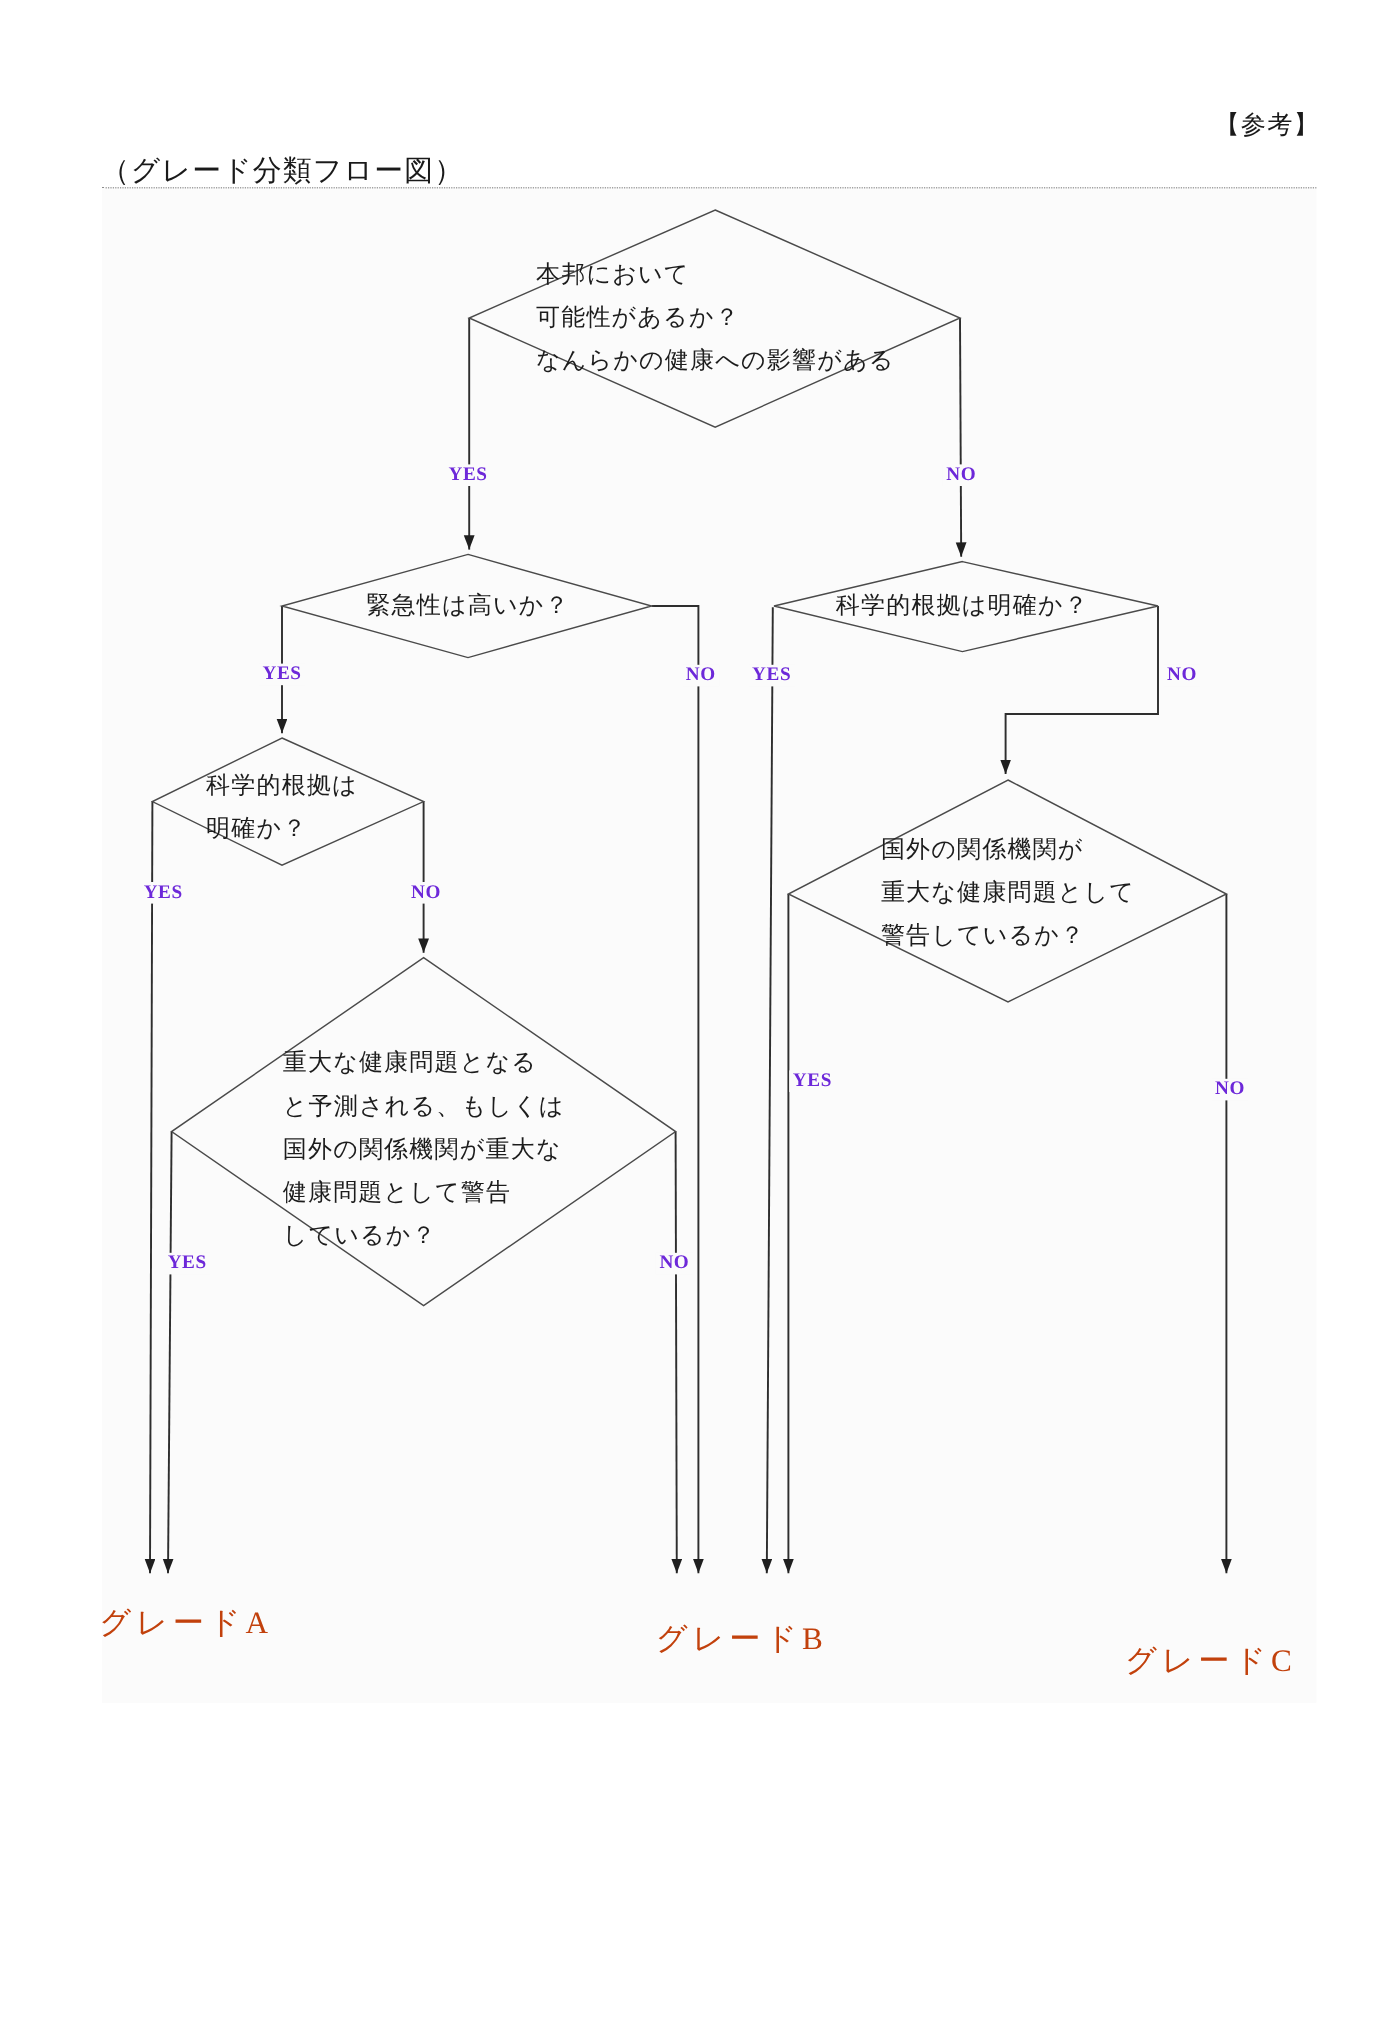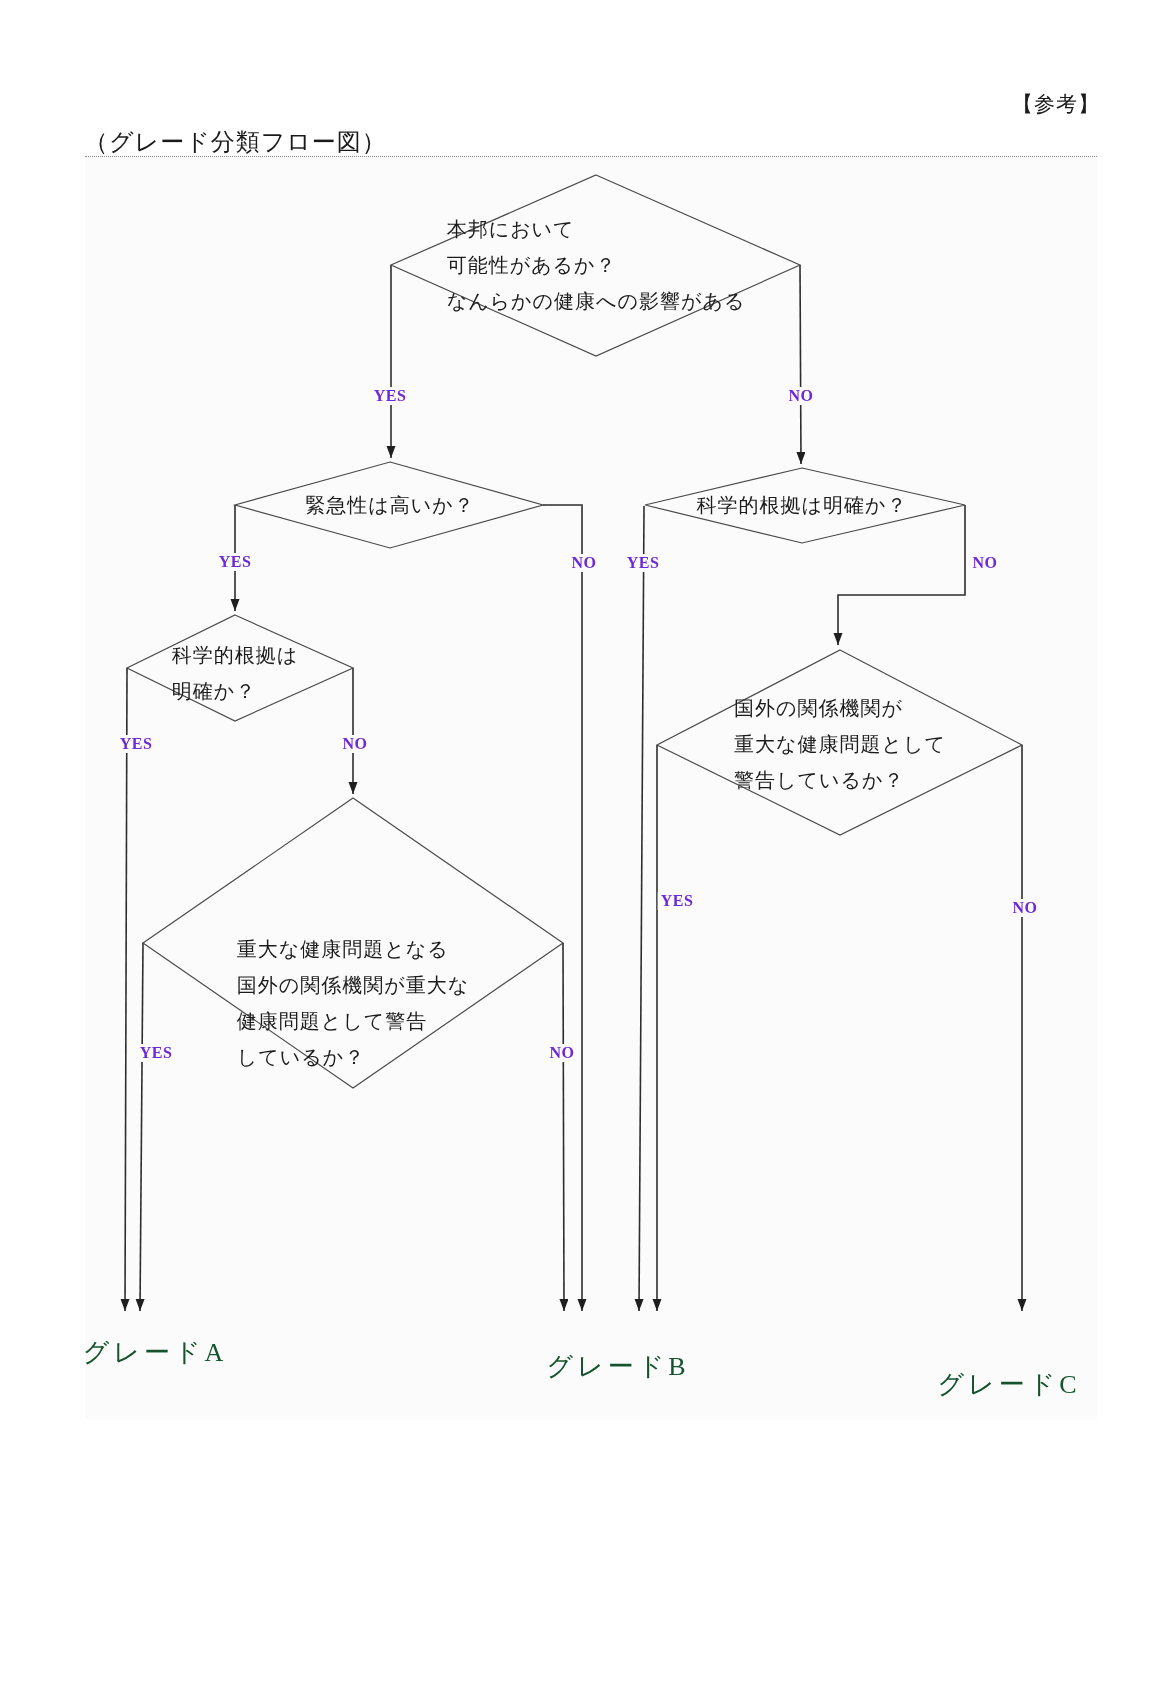--- a/index.html
+++ b/index.html
@@ -24,21 +24,21 @@
     text-align:left;font-size:20px;line-height:36px;letter-spacing:1px;
     color:#1c1c1c;white-space:nowrap;
   }
   
   .branch{
     font-size:16px;font-weight:bold;letter-spacing:0.5px;color:#6d28d9;
     background:#fbfbfb;padding:0 3px;white-space:nowrap;
   }
   
   .grade{
-    font-size:26px;letter-spacing:4px;color:#14532d;white-space:nowrap;
+    font-size:26px;letter-spacing:4px;color:#c2410c;white-space:nowrap;
   }
 </style>
 </head>
 <body>
 
 <div class="abs ref-label" style="left:1012px;top:90px;">【参考】</div>
 <div class="abs caption" style="left:84px;top:126px;">（グレード分類フロー図）</div>
 
 <div class="abs figure"></div>
 
@@ -82,22 +82,23 @@
 
 <div class="abs center node-text" style="left:390px;top:505px;">
   <div>緊急性は高いか？</div>
 </div>
 
 <div class="abs center node-text" style="left:235px;top:673px;">
   <div>科学的根拠は</div>
   <div>明確か？</div>
 </div>
 
-<div class="abs center node-text" style="left:353px;top:958px;margin-top:45px;">
+<div class="abs center node-text" style="left:353px;top:958px;">
   <div>重大な健康問題となる</div>
+  <div>と予測される、もしくは</div>
   <div>国外の関係機関が重大な</div>
   <div>健康問題として警告</div>
   <div>しているか？</div>
 </div>
 
 <div class="abs center node-text" style="left:802px;top:505px;">
   <div>科学的根拠は明確か？</div>
 </div>
 
 <div class="abs center node-text" style="left:840px;top:744px;">

